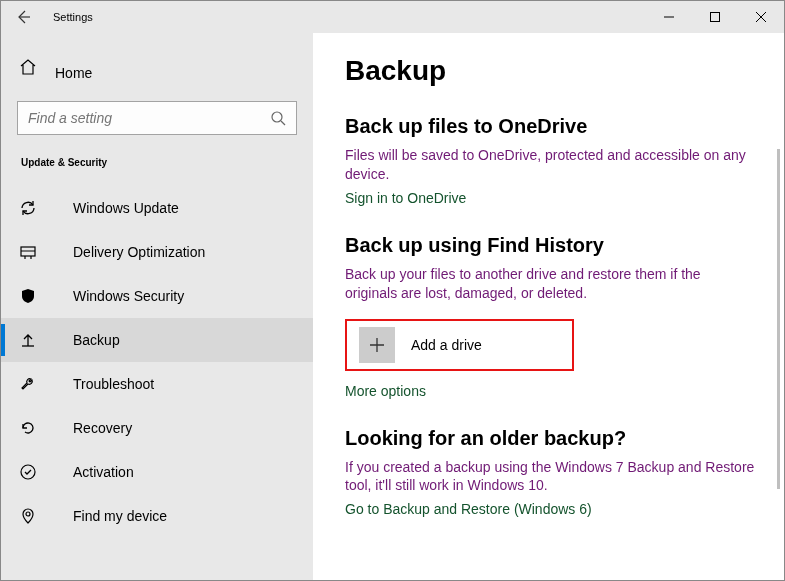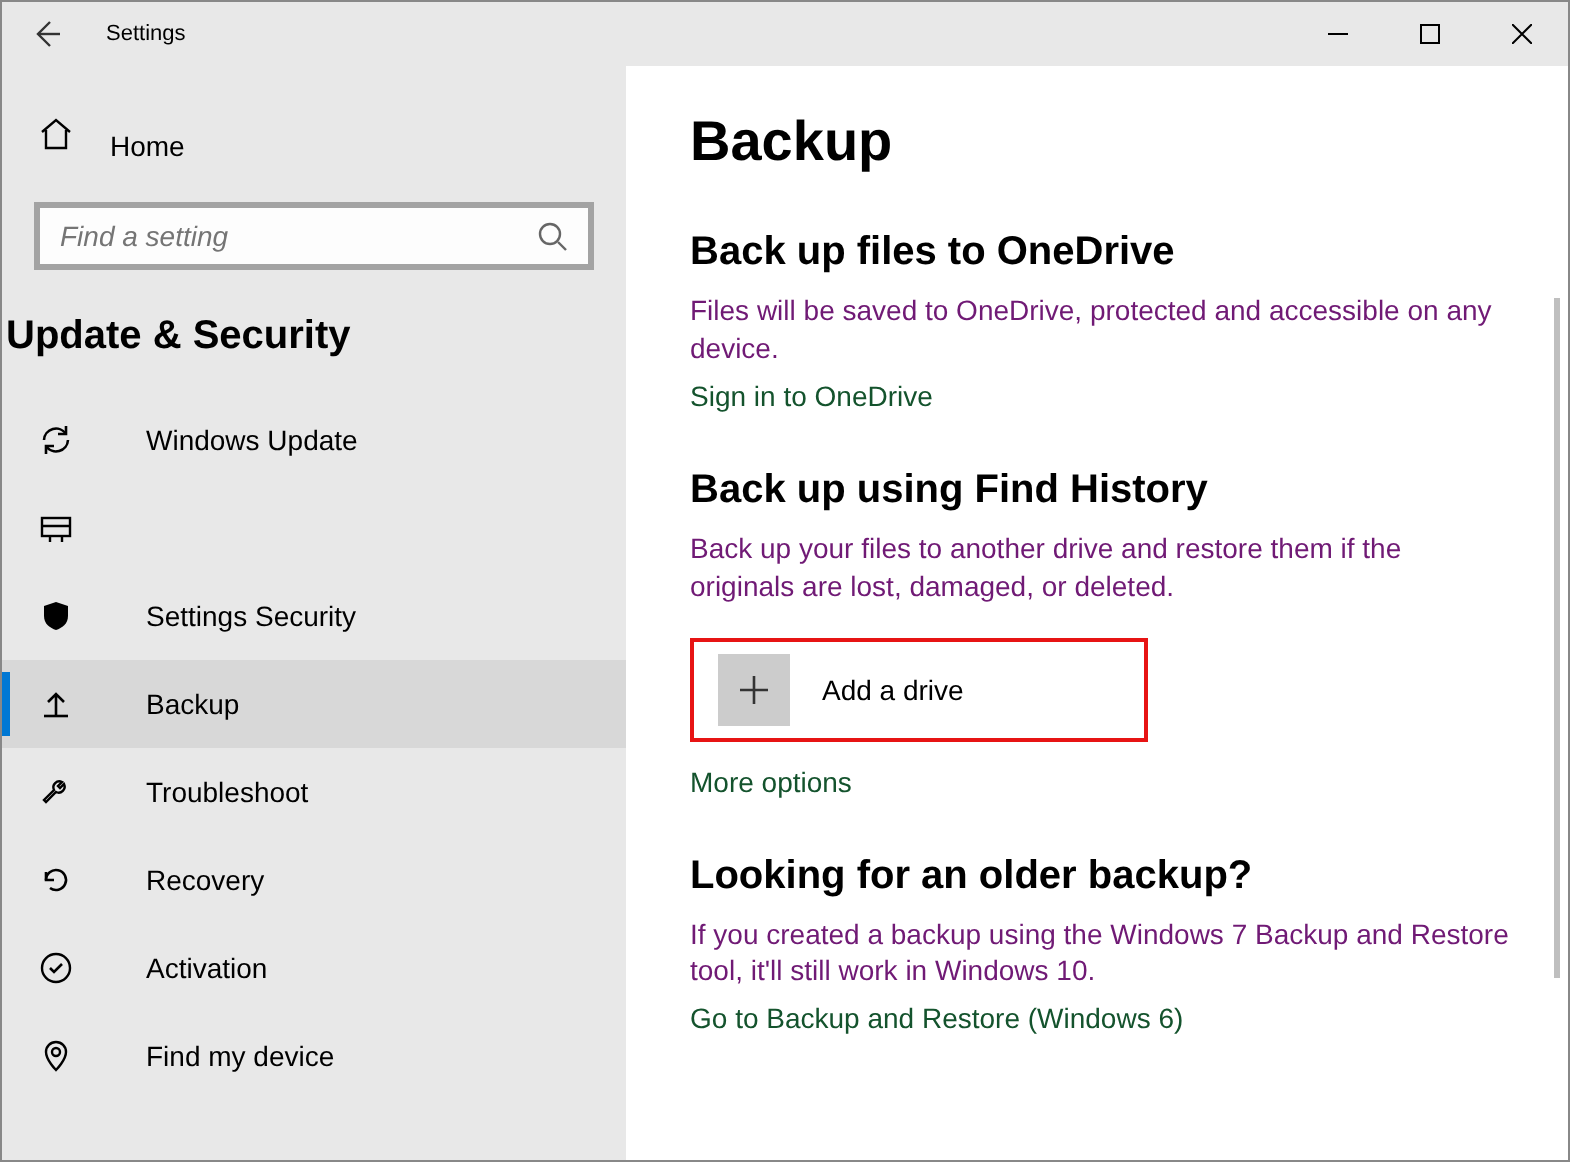--- a/index.html
+++ b/index.html
@@ -58,39 +58,39 @@
     align-items: center;
     height: 40px;
     padding-left: 18px;
     gap: 18px;
     margin-bottom: 14px;
   }
   .home-row .lab { font-size: 14px; margin-top: 11px; }
   .searchbox {
     margin: 0 16px 22px 16px;
     height: 34px;
-    border: 3px solid #a3a3a3;
+    border: 1px solid #a3a3a3;
     background: #fdfdfd;
     display: flex;
     align-items: center;
     padding: 0 10px;
   }
   .searchbox input {
     flex: 1;
     border: none;
     outline: none;
     background: transparent;
     font-size: 14px;
     font-style: italic;
     color: #666;
   }
   .section-hdr {
     font-weight: 600;
-    font-size: 20px;
-    padding: 0 18px 18px 2px;
+    font-size: 10px;
+    padding: 0 18px 18px 20px;
   }
   .nav { list-style: none; }
   .nav li {
     display: flex;
     align-items: center;
     height: 44px;
     padding-left: 18px;
     gap: 36px;
     position: relative;
     cursor: default;
@@ -233,28 +233,29 @@
         </span>
         <span>Windows Update</span>
       </li>
       <li>
         <span class="icon">
           <svg width="18" height="18" viewBox="0 0 18 18">
               <rect x="2" y="4" width="14" height="9" stroke="#000" fill="none" stroke-width="1.2"></rect>
               <path d="M2 8h14M6 13v3M12 13v3" stroke="#000" stroke-width="1.2"></path>
             </svg>
         </span>
+        <span>Delivery Optimization</span>
       </li>
       <li>
         <span class="icon">
           <svg width="18" height="18" viewBox="0 0 18 18">
               <path d="M9 2 L15 4 V9c0 4-3 6-6 7-3-1-6-3-6-7V4z" fill="#000"></path>
             </svg>
         </span>
-        <span>Settings Security</span>
+        <span>Windows Security</span>
       </li>
       <li class="selected">
         <span class="icon">
           <svg width="18" height="18" viewBox="0 0 18 18">
               <path d="M9 15V4M5 8l4-4 4 4" stroke="#000" fill="none" stroke-width="1.3"></path>
               <path d="M3 15h12" stroke="#000" stroke-width="1.3"></path>
             </svg>
         </span>
         <span>Backup</span>
       </li>

